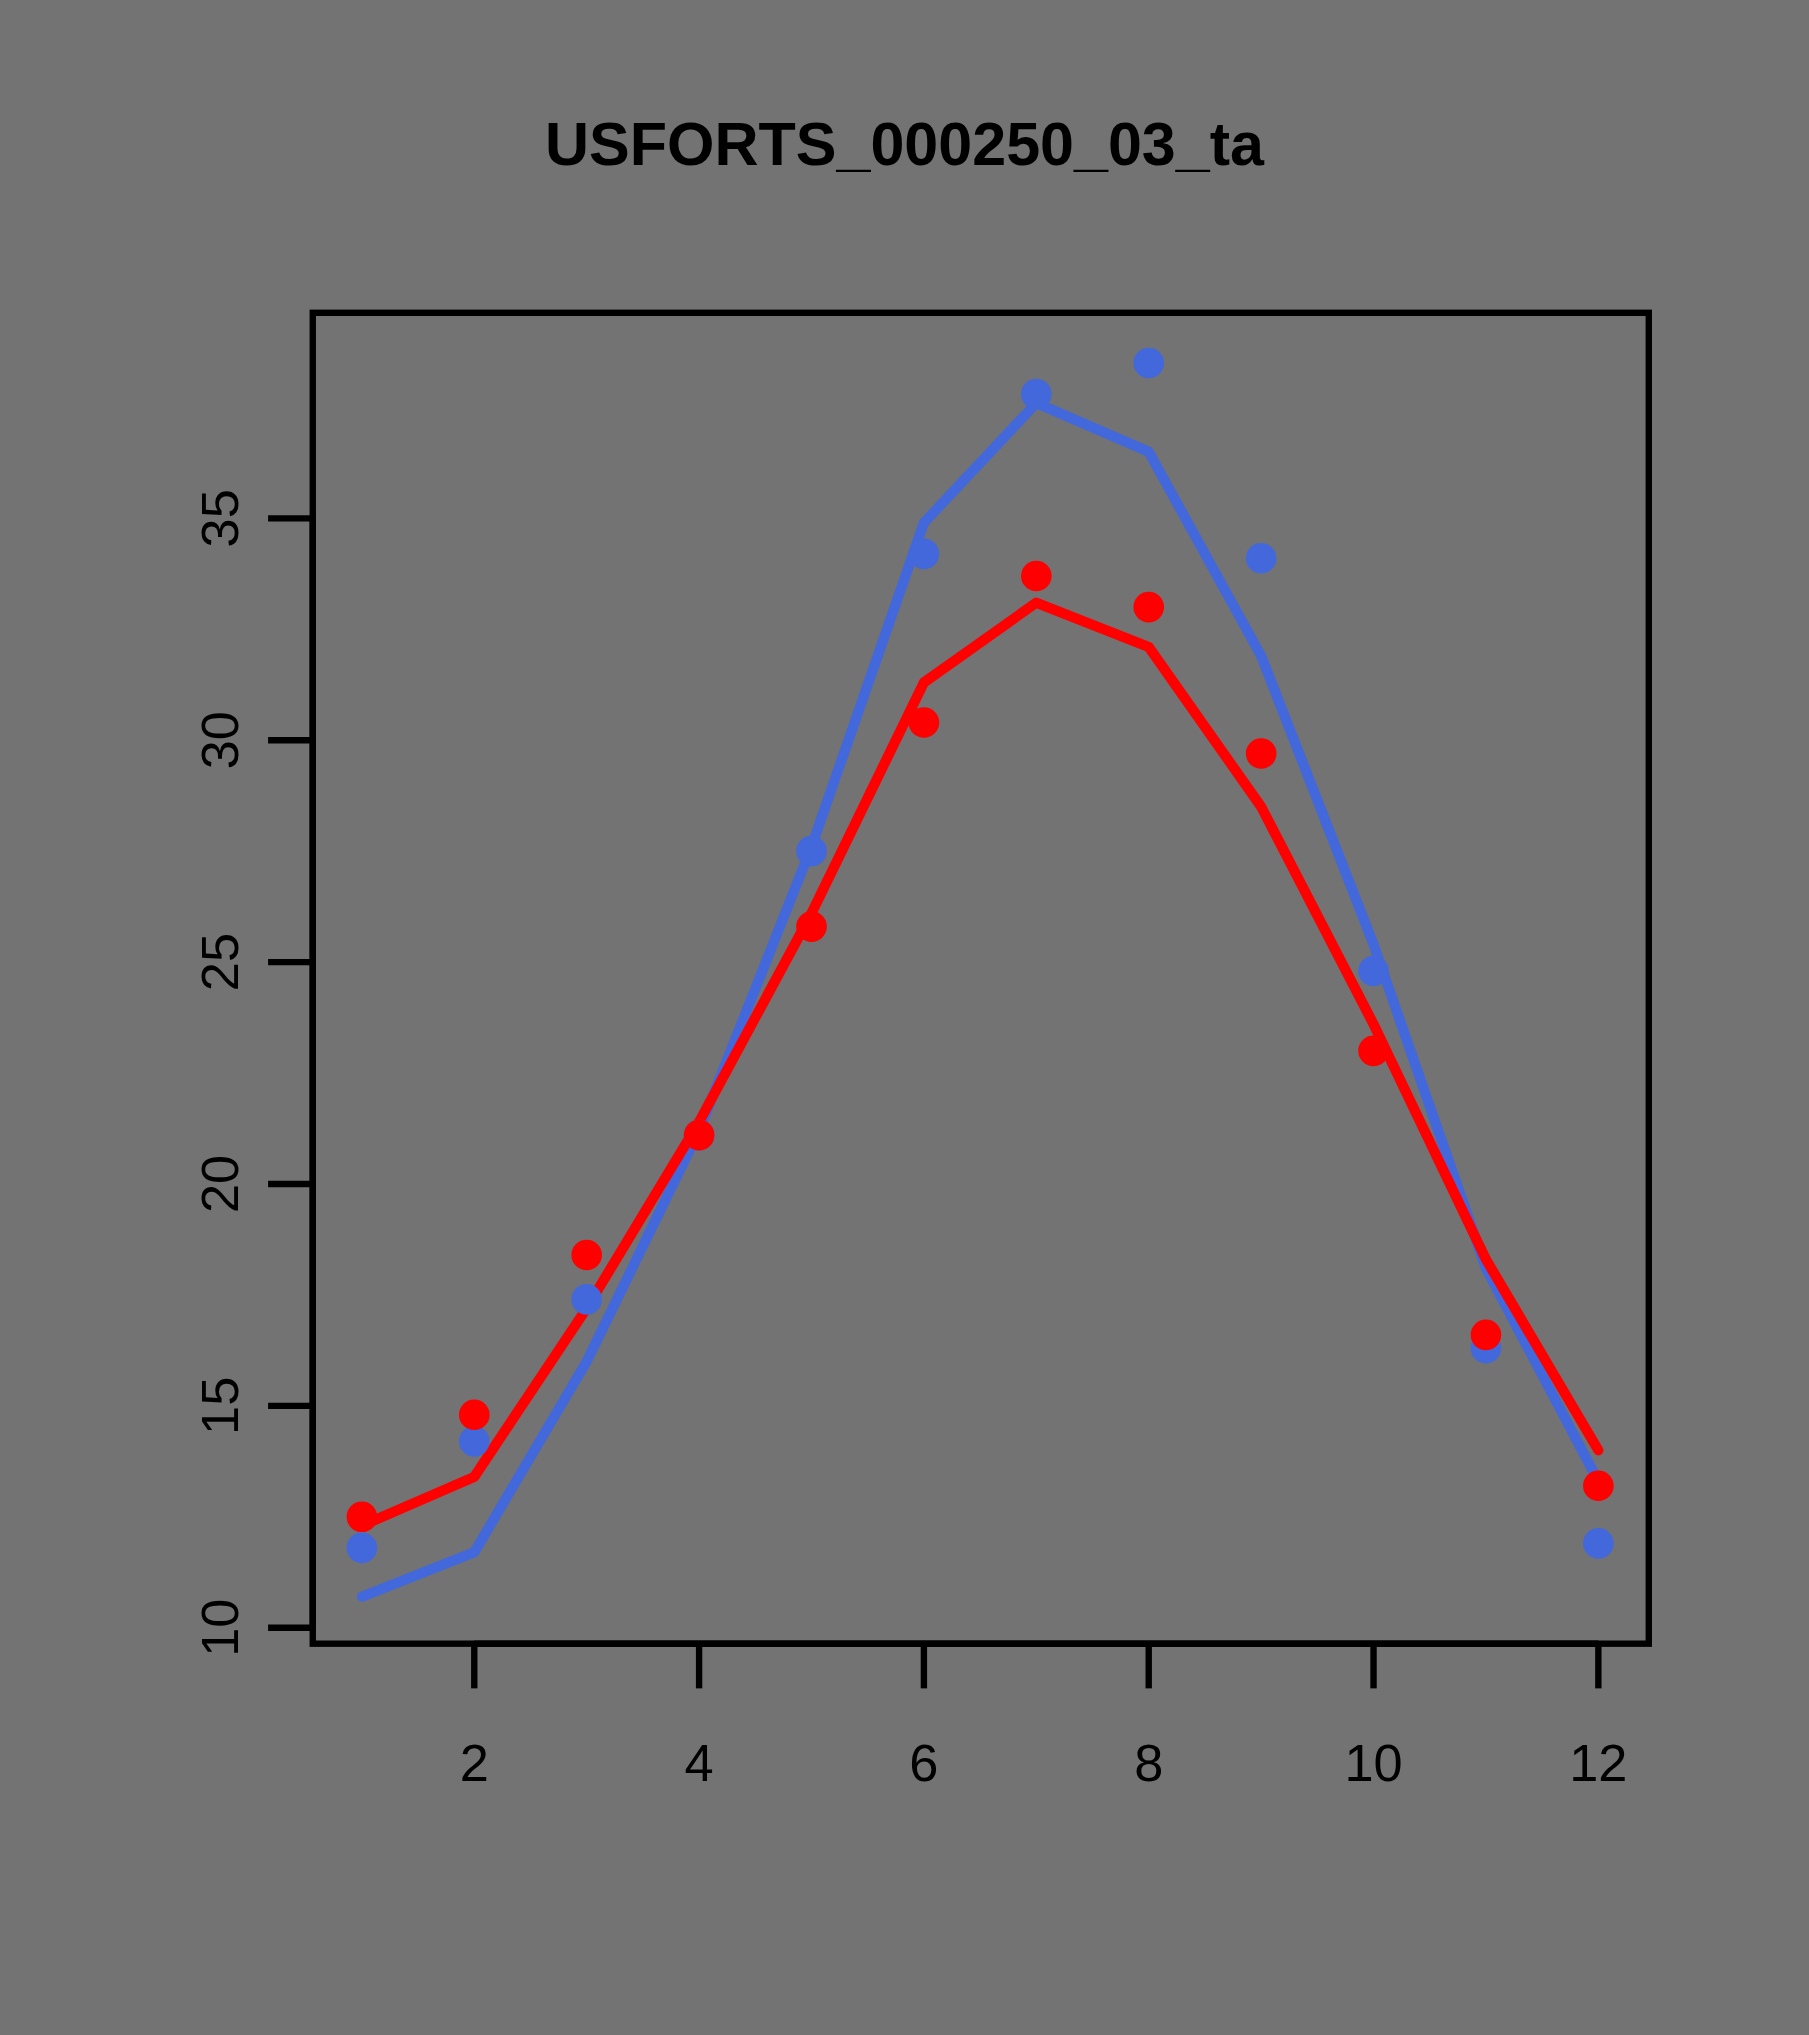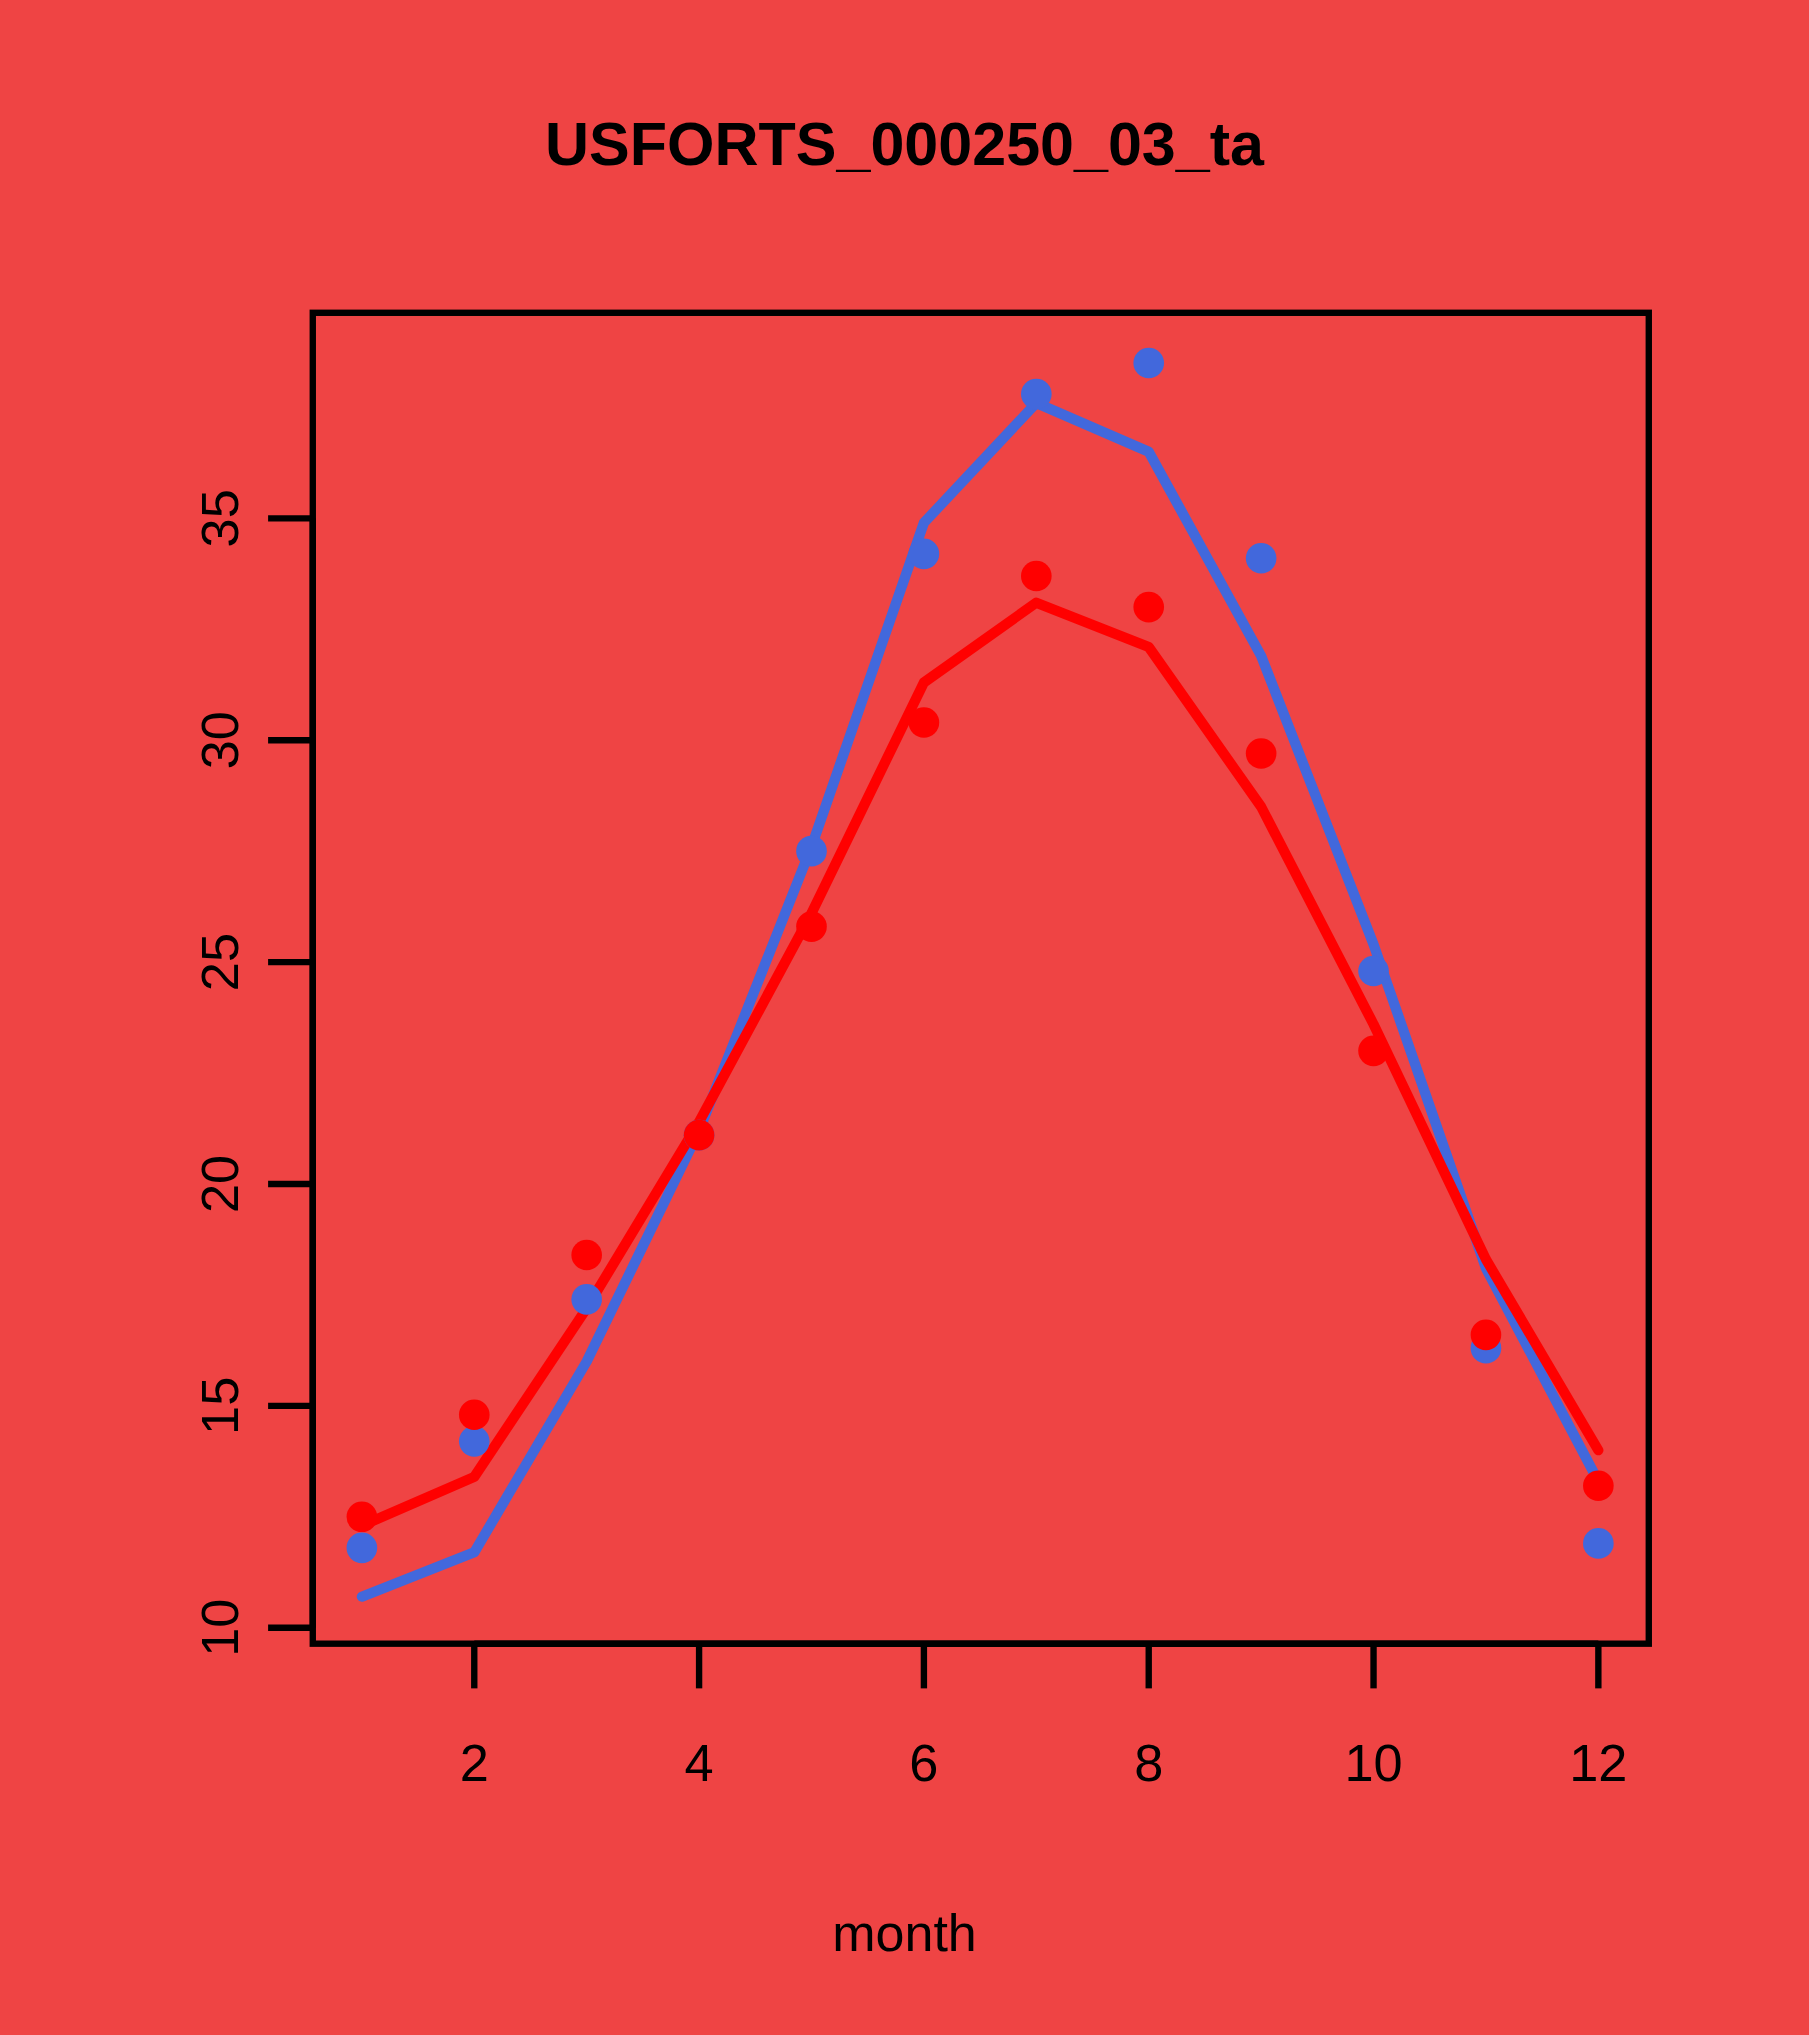--- a/index.html
+++ b/index.html
@@ -12,21 +12,21 @@
     height: 2035px;
     font-family: "Liberation Sans", sans-serif;
     position: relative;
     overflow: hidden;
   }
   #figure {
     position: absolute;
     left: 0; top: 0;
     width: 1809px;
     height: 2035px;
-    background: #ef4444;
+    background: #737373;
   }
   #chart-title {
     position: absolute;
     left: 0;
     top: 109px;
     width: 1809px;
     text-align: center;
     font-family: "Liberation Sans", sans-serif;
     font-weight: bold;
     font-size: 61px;
@@ -124,16 +124,15 @@
         <circle cx="1447.4" cy="1131.7920000000001" r="24" fill="#FF0000"></circle>
         <circle cx="1623.5" cy="902.376" r="24" fill="#FF0000"></circle>
         <circle cx="1799.6" cy="951.0400000000002" r="24" fill="#FF0000"></circle>
         <circle cx="1975.7" cy="1180.4560000000001" r="24" fill="#FF0000"></circle>
         <circle cx="2151.8" cy="1646.24" r="24" fill="#FF0000"></circle>
         <circle cx="2327.8999999999996" cy="2091.168" r="24" fill="#FF0000"></circle>
         <circle cx="2504" cy="2327.536" r="24" fill="#FF0000"></circle>
       </g>
   </svg>
 
-  <div id="xlabel">month</div>
 
 </div>
 
 
 </body></html>

